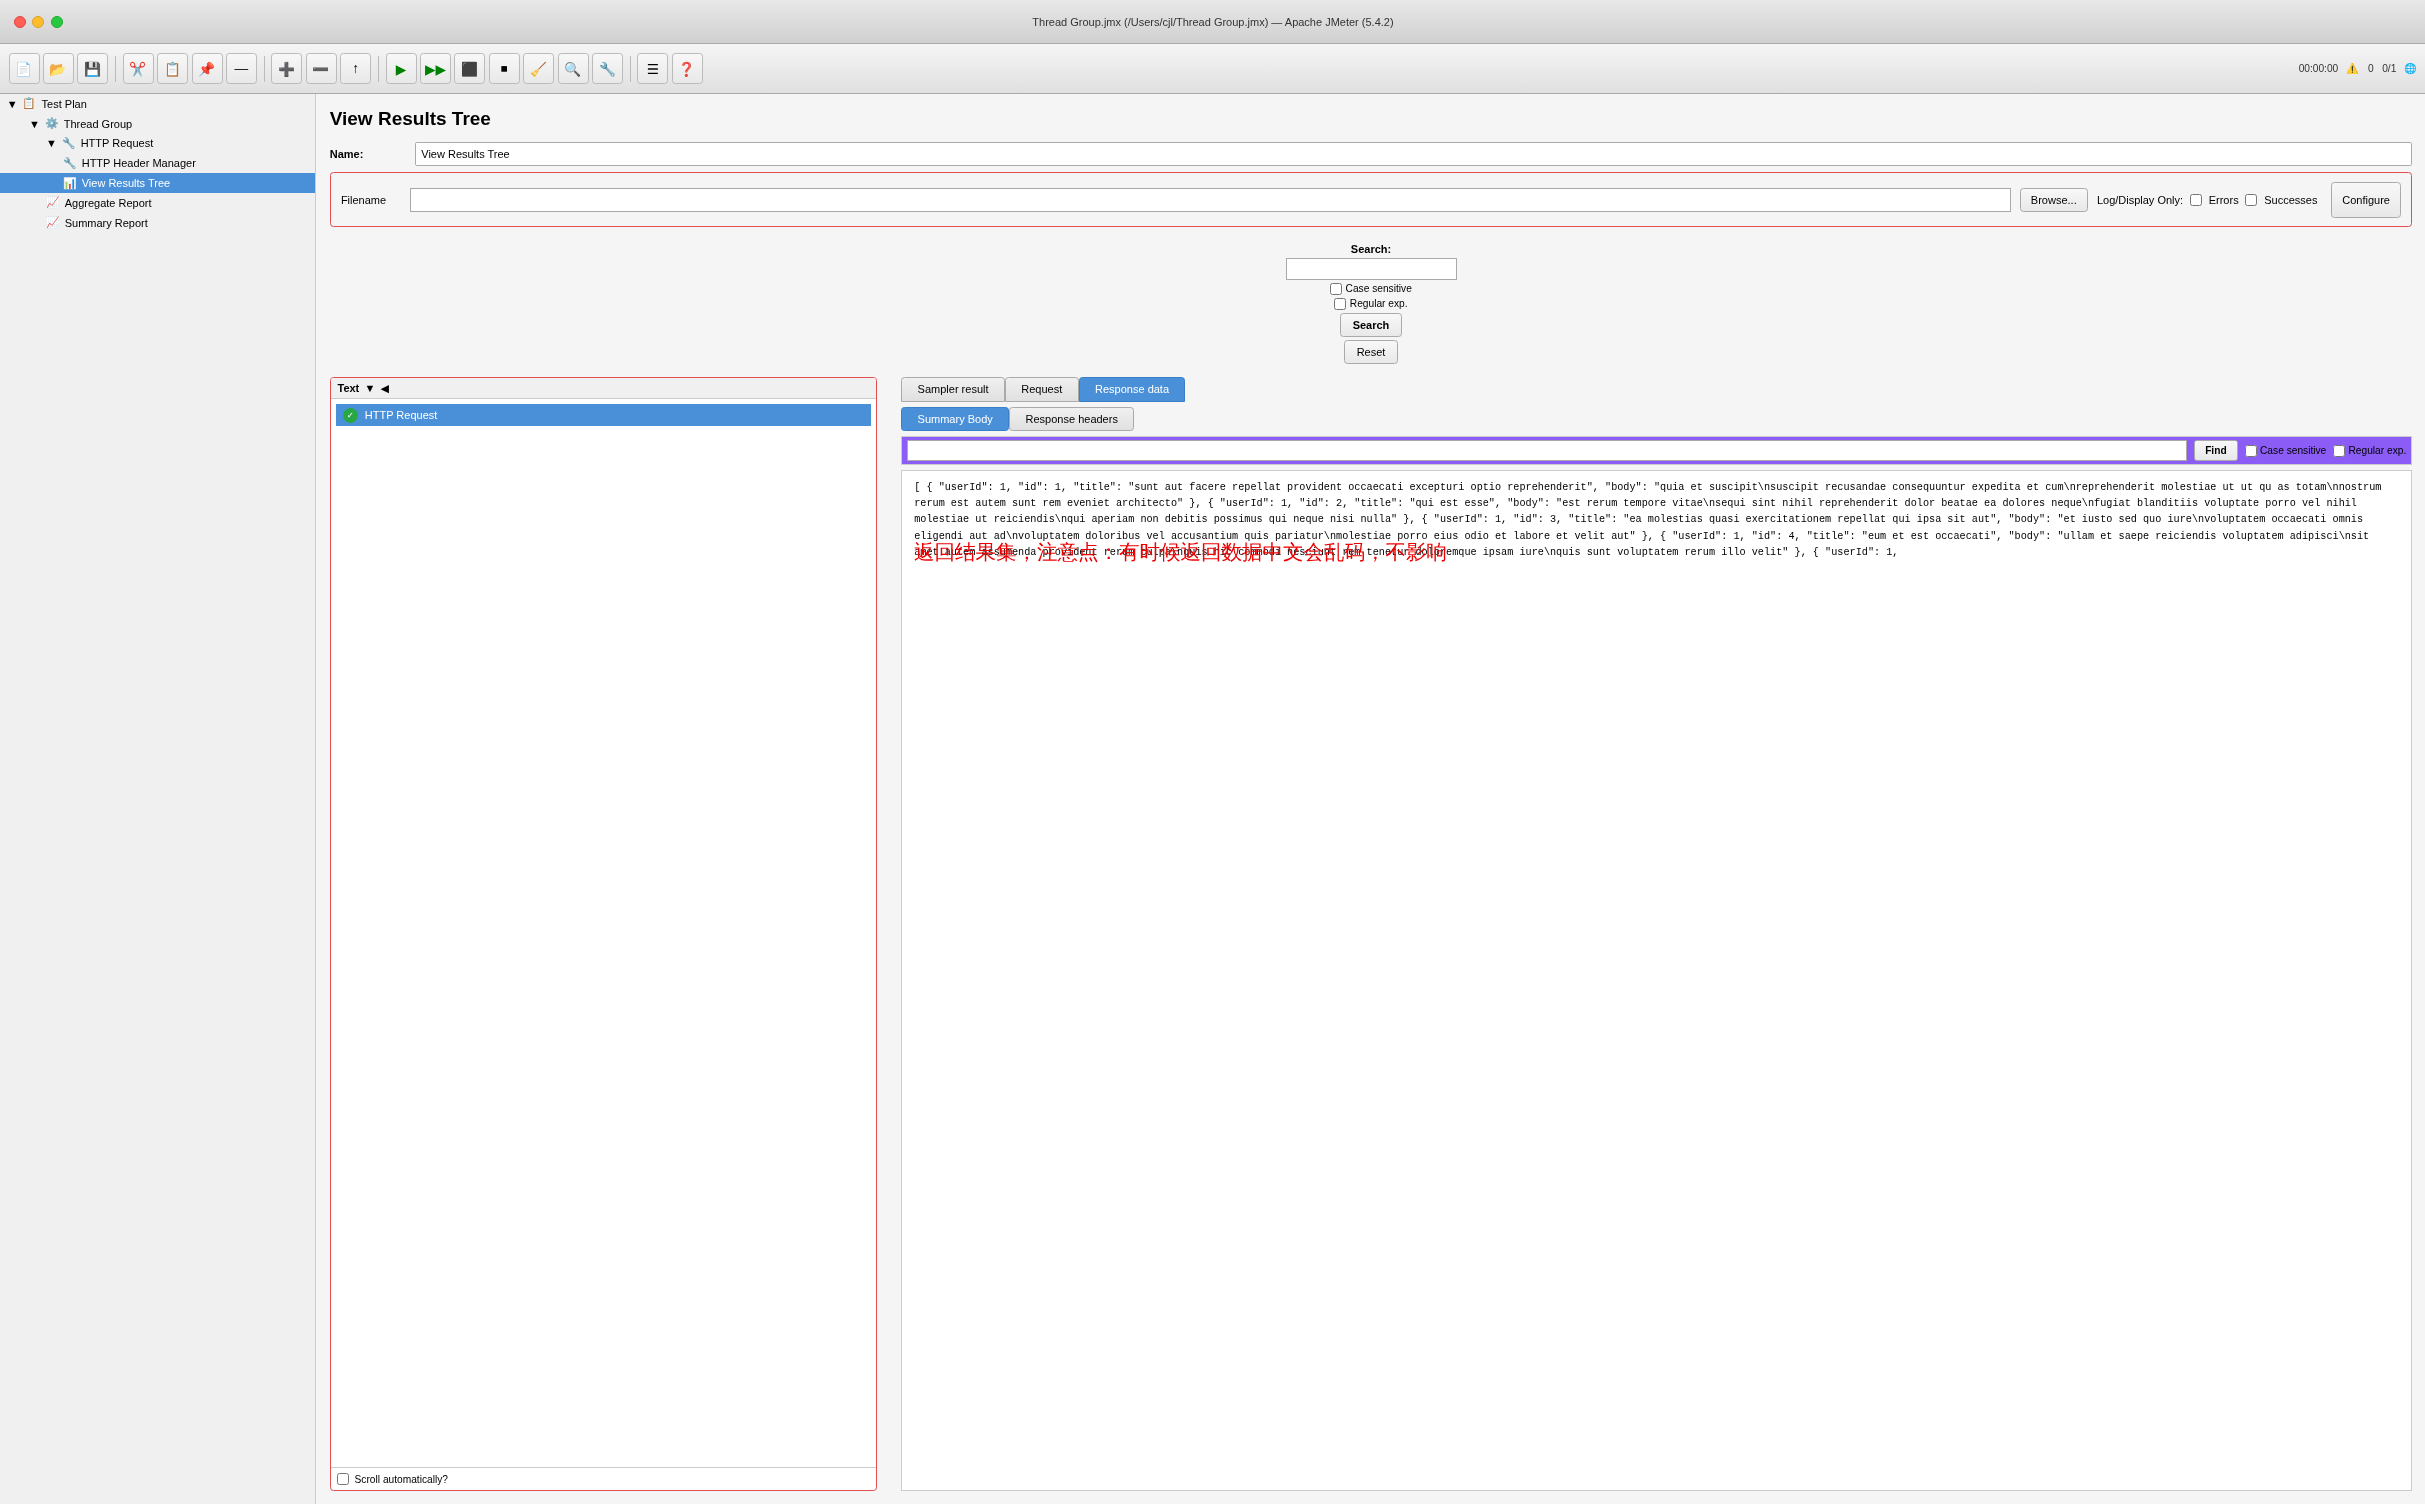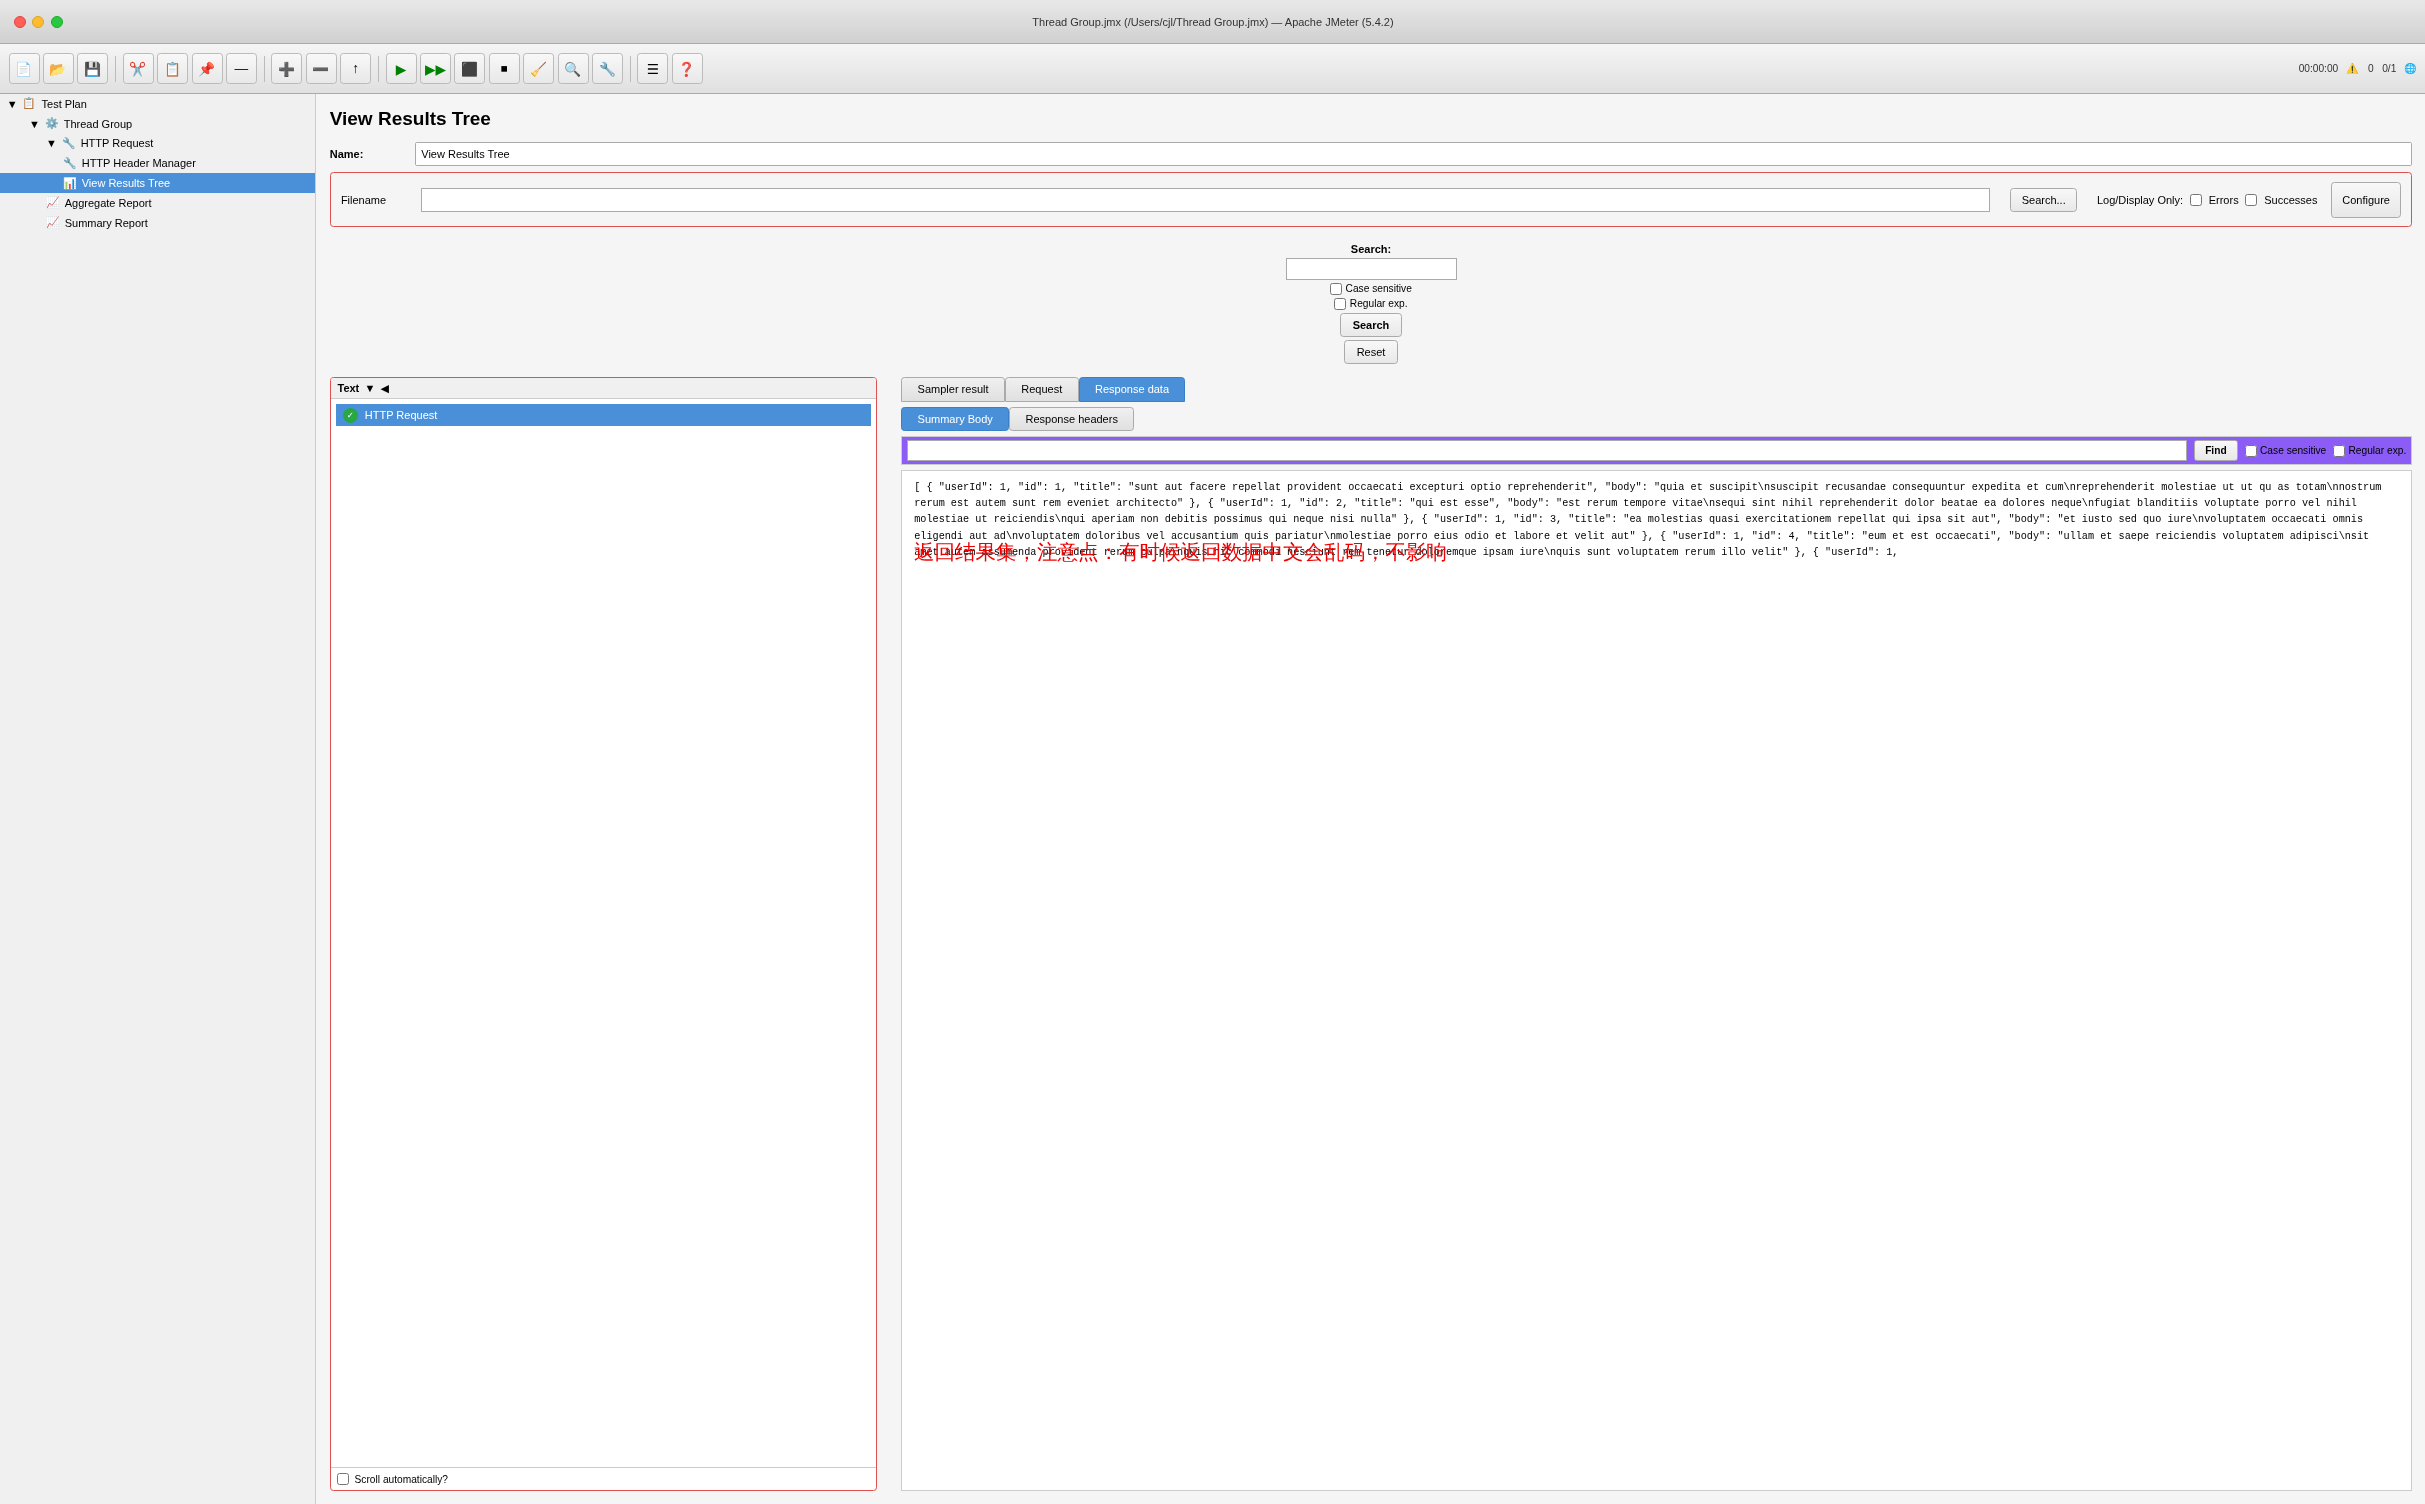--- a/index.html
+++ b/index.html
@@ -139,21 +139,21 @@
       padding: 8.5px 10.2px;
       margin-bottom: 10.2px;
     }
     .file-section-title {
       font-size: 11px;
       margin-bottom: 6.8px;
     }
     .file-row {
       display: flex;
       align-items: center;
-      gap: 20px;
+      gap: 9px;
     }
     .file-label { font-size: 11px; min-width: 60px; }
     .file-input {
       flex: 1;
       height: 24px;
       border: 0.9px solid #aaa;
       background: white;
       padding: 1.7px 5.1px;
       font-size: 11px;
     }
@@ -489,21 +489,21 @@
       <div class="form-row">
         <span class="form-label">Name:</span>
         <input class="form-input" type="text" value="View Results Tree" style="">
       </div>
 
 
       <div class="file-section">
         <div class="file-row">
           <span class="file-label">Filename</span>
           <input class="file-input" type="text" style="">
-          <button class="browse-btn">Search...</button>
+          <button class="browse-btn">Browse...</button>
           <div class="log-options">
             <span>Log/Display Only:</span>
             <input type="checkbox" class="checkbox-native" style="">
             <span>Errors</span>
             <input type="checkbox" class="checkbox-native" style="">
             <span>Successes</span>
             <button class="configure-btn">Configure</button>
           </div>
         </div>
       </div>

